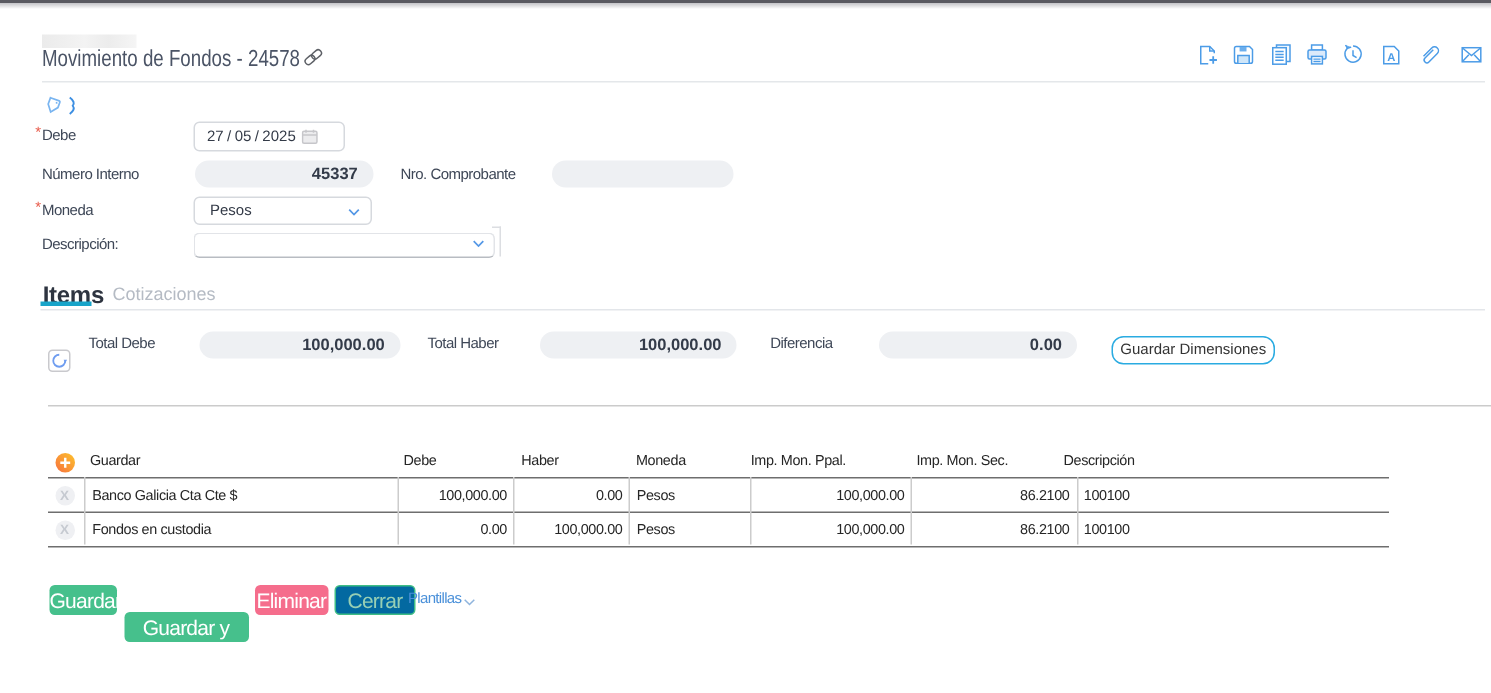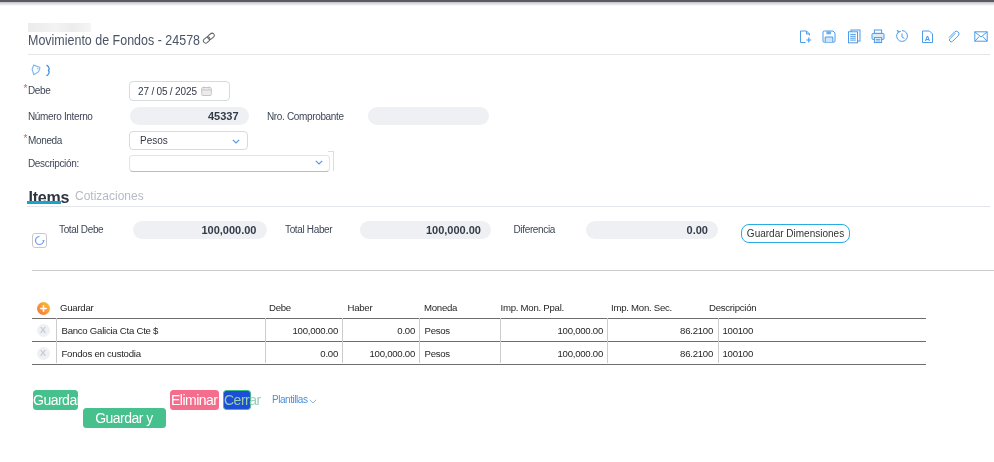--- a/index.html
+++ b/index.html
@@ -174,17 +174,17 @@
 <div class="cell" style="left:238px;top:348px;width:100px;text-align:right">0.00</div>
 <div class="cell" style="left:315px;top:348px;width:100px;text-align:right">100,000.00</div>
 <div class="cell" style="left:424.5px;top:348px">Pesos</div>
 <div class="cell" style="left:503px;top:348px;width:100px;text-align:right">100,000.00</div>
 <div class="cell" style="left:613px;top:348px;width:100px;text-align:right">86.2100</div>
 <div class="cell" style="left:722.5px;top:348px">100100</div>
 
 <div class="btn" style="left:33px;top:390px;width:44.5px;background:#46c08c">Guardar</div>
 <div class="btn" style="left:82.5px;top:408px;width:83px;background:#46c08c">Guardar y nuevo</div>
 <div class="btn" style="left:170px;top:390px;width:48.5px;background:#f56d8c">Eliminar</div>
-<div class="btn" style="left:223px;top:390px;width:28px;background:#1d4ed8;border:1px solid #3fbd85;color:#97cfb4;line-height:18px">Cerrar</div>
+<div class="btn" style="left:223px;top:390px;width:54px;background:#0369a1;border:1px solid #3fbd85;color:#97cfb4;line-height:18px">Cerrar</div>
 <div class="a" style="left:272px;top:393.5px;font-size:10px;color:#4a90d9;letter-spacing:-0.45px">Plantillas</div>
 <svg class="a" style="left:309px;top:398.5px" width="8" height="5" viewBox="0 0 8 5" fill="none" stroke="#8fb4dd" stroke-width="1">
   <path d="M0.8 0.8 L4 4 L7.2 0.8"></path>
 </svg>
 
 </body></html>

